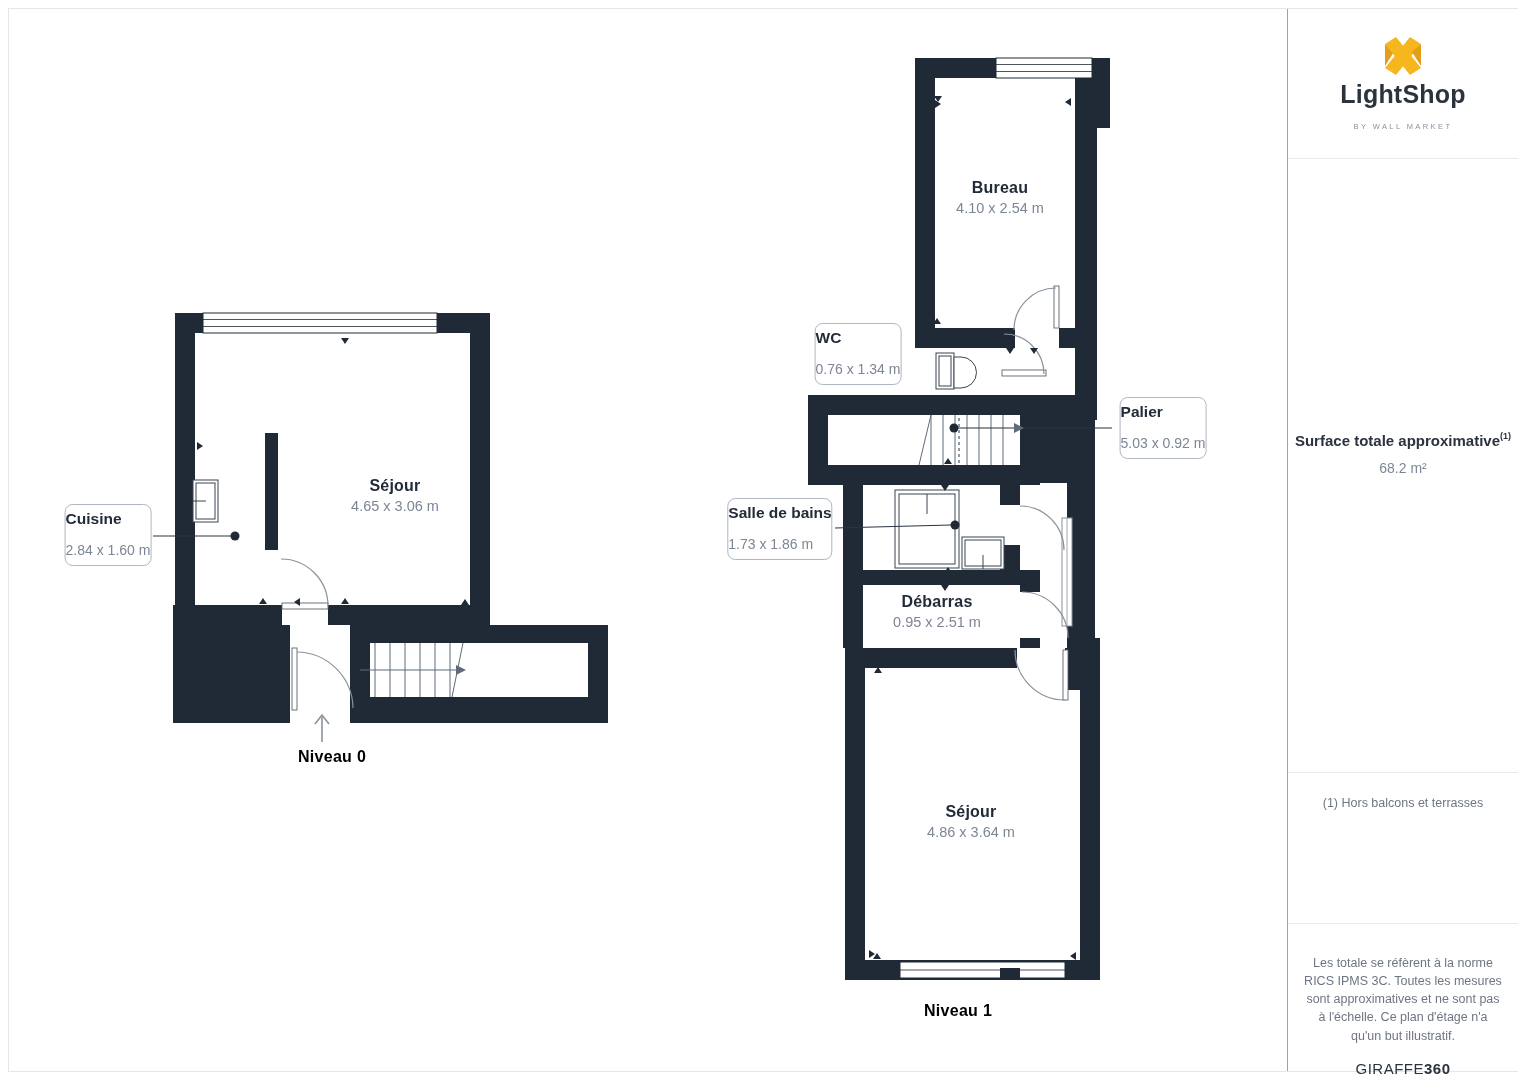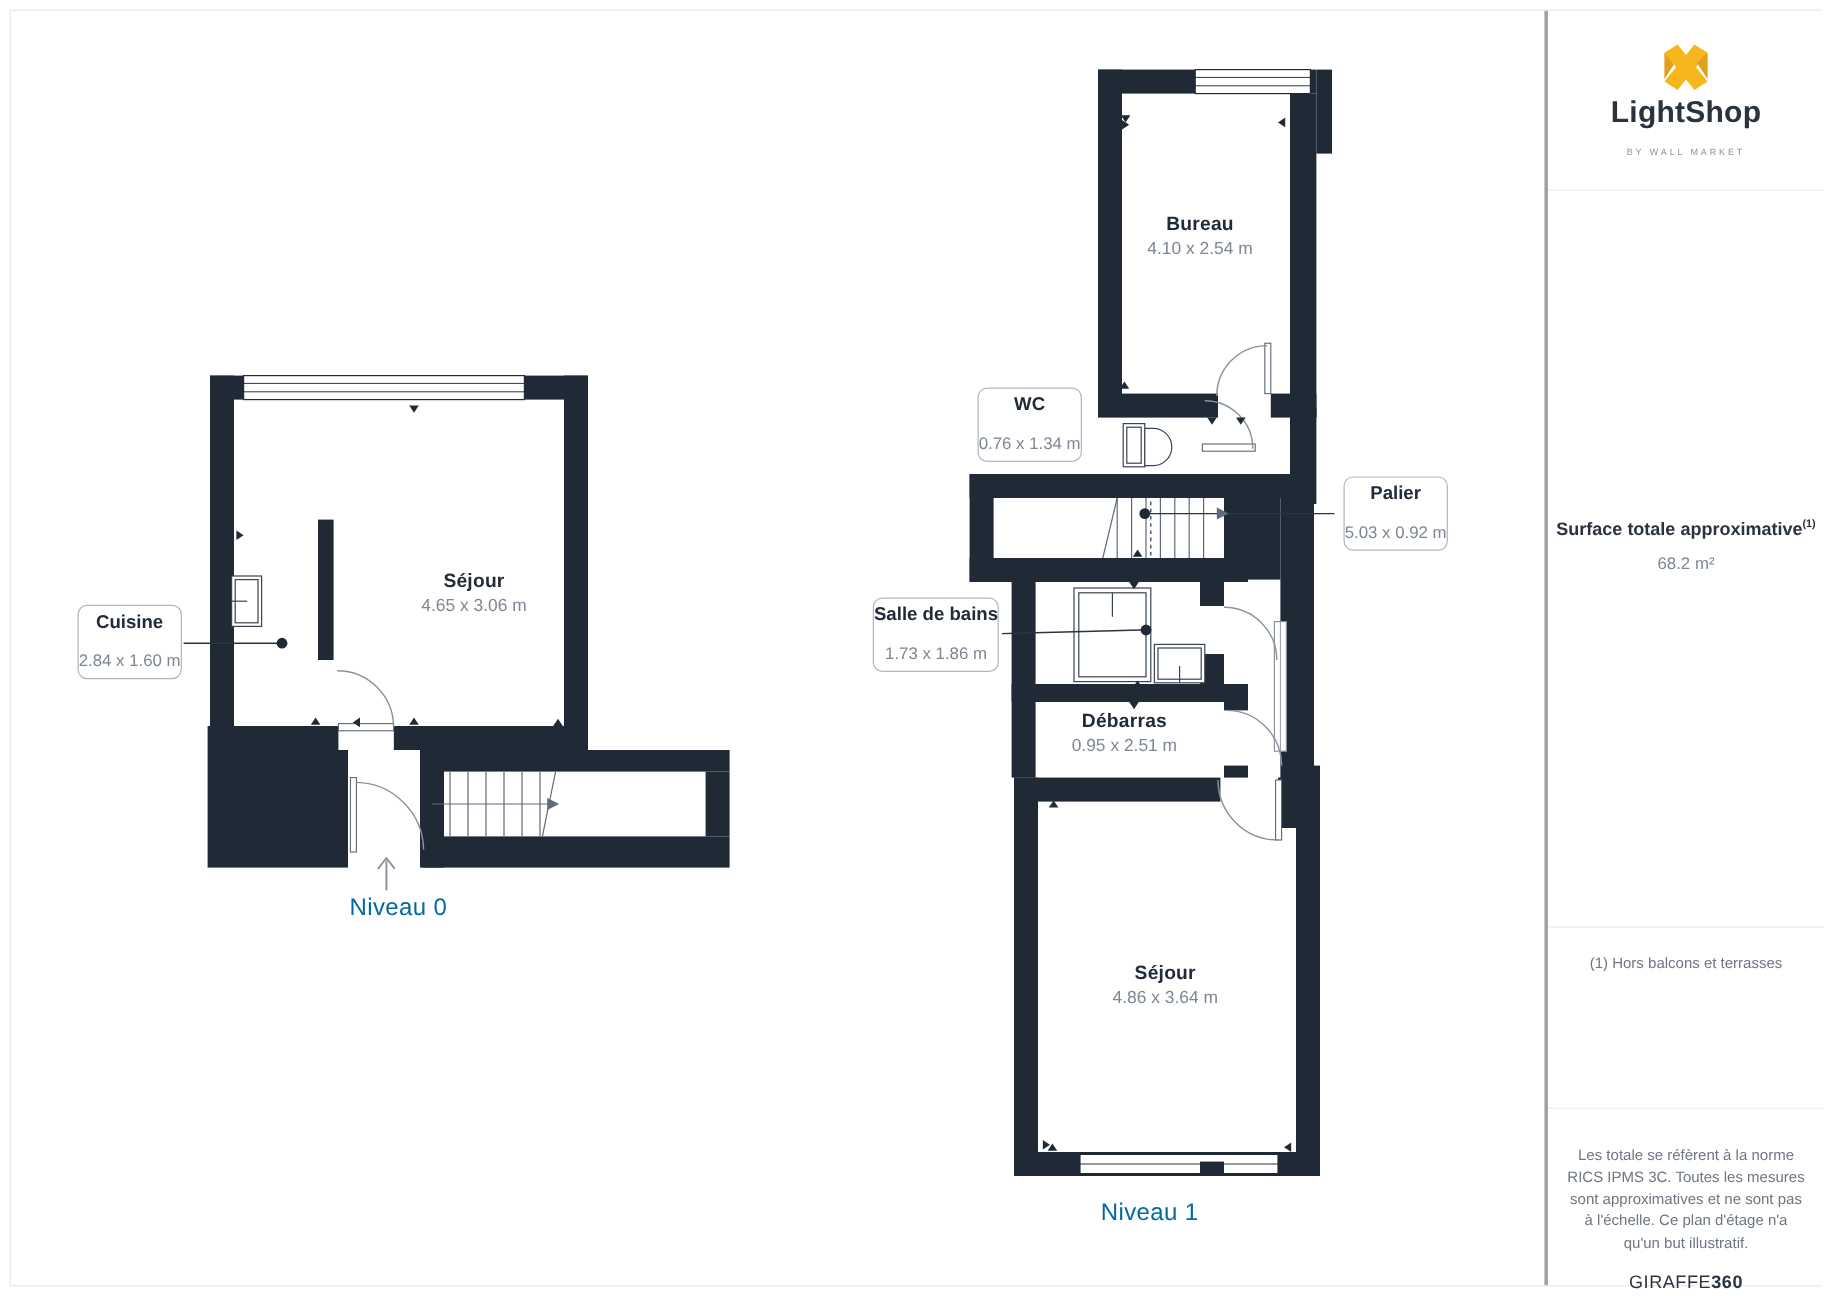--- a/index.html
+++ b/index.html
@@ -9,28 +9,28 @@
 
   
   .plan{position:absolute;}
   #plan0{left:60px;top:300px;}
   #plan1{left:690px;top:40px;}
 
   
   .room-label{position:absolute;transform:translate(-50%,-50%);text-align:center;white-space:nowrap;}
   .room-label .name{display:block;font-size:16px;font-weight:700;color:#222c38;letter-spacing:.2px;}
   .room-label .dims{display:block;font-size:14.5px;color:#7d8695;margin-top:3px;}
-  .tag-box{position:absolute;transform:translate(-50%,-50%);text-align:center;white-space:nowrap;
+  .tag-box{position:absolute;transform:translate(-50%,-50%);text-align:left;white-space:nowrap;
            background:#fff;border:1.5px solid #aeb6bf;border-radius:8px;padding:5px 0 7px;}
   .tag-box .name{display:block;font-size:15.5px;font-weight:700;color:#222c38;}
   .tag-box .dims{display:block;font-size:14px;color:#7d8695;margin-top:14px;}
-  .floor-label{position:absolute;transform:translate(-50%,-50%);font-size:20px;font-weight:400;color:#0369a1;letter-spacing:.3px;}
+  .floor-label{position:absolute;transform:translate(-50%,-50%);font-size:16px;font-weight:700;color:#000000;letter-spacing:.3px;}
 
   
-  #sidebar{position:absolute;left:1287px;top:9px;width:230px;height:1062px;border-left:3px solid #a3a3a3;background:#fff;}
+  #sidebar{position:absolute;left:1287px;top:9px;width:230px;height:1062px;border-left:1px solid #a3a3a3;background:#fff;}
   .sb-sec{position:absolute;left:0;width:100%;box-sizing:border-box;}
   .sb-border{border-top:1px solid #e9eaec;}
   #sec-logo{top:0;height:149px;display:flex;flex-direction:column;align-items:center;justify-content:center;}
   #logo-title{font-size:25px;font-weight:700;color:#2a333e;letter-spacing:.2px;margin-top:4px;}
   #logo-tagline{font-size:7.5px;letter-spacing:2.4px;color:#8a929c;margin-top:13px;}
   #sec-surface{top:149px;height:614px;}
   #surface-block{position:absolute;top:272px;left:0;width:100%;text-align:center;}
   #surface-title{font-size:15px;font-weight:700;color:#2a333e;}
   #surface-title .sup{font-size:9px;vertical-align:7px;font-weight:700;}
   #surface-value{font-size:14px;color:#7d8695;margin-top:11px;}

